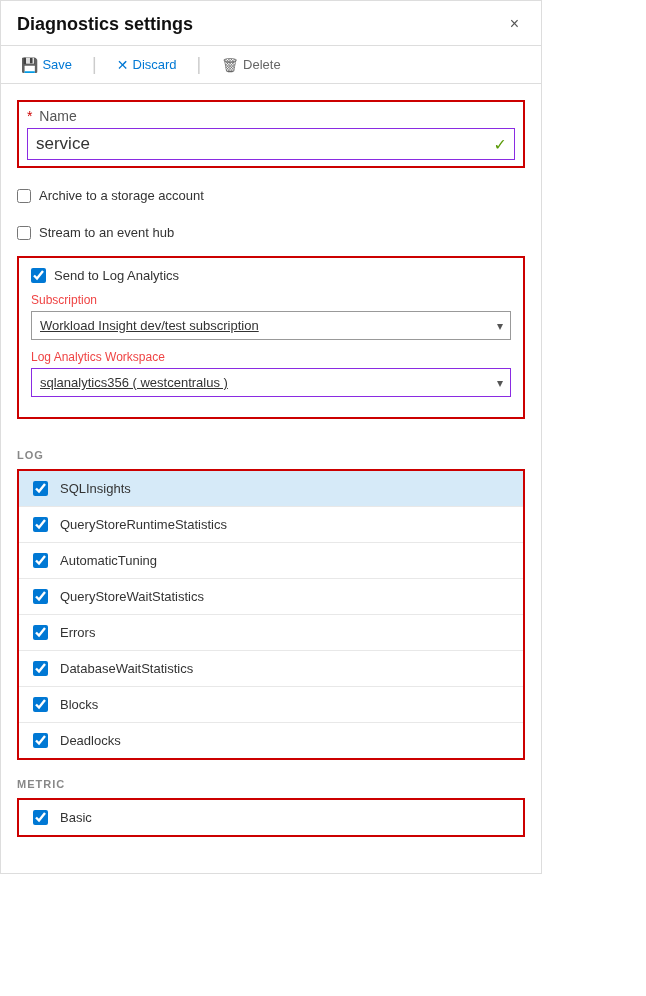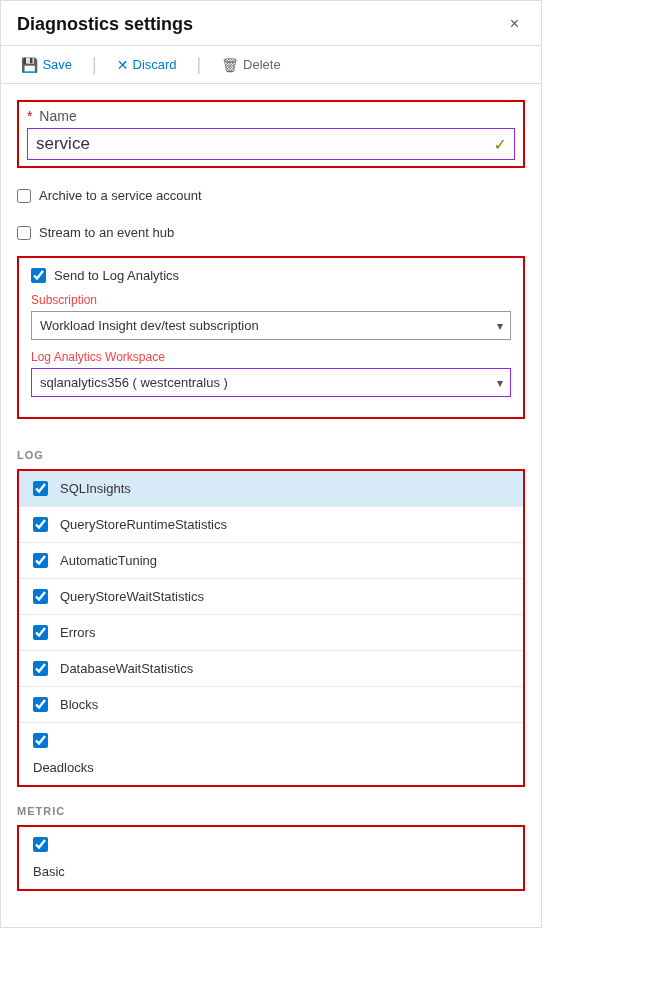--- a/index.html
+++ b/index.html
@@ -149,20 +149,21 @@
     .dropdown-wrapper select {
       width: 100%;
       border: 1px solid #999;
       padding: 6px 30px 6px 8px;
       font-size: 13px;
       appearance: none;
       background: #fff;
       cursor: pointer;
       color: #333;
       outline: none;
+      text-decoration: underline;
     }
     .dropdown-wrapper .dd-arrow {
       position: absolute;
       right: 8px;
       top: 50%;
       transform: translateY(-50%);
       color: #555;
       pointer-events: none;
       font-size: 12px;
     }
@@ -183,21 +184,20 @@
     }
     .log-item {
       display: flex;
       align-items: flex-start;
       gap: 12px;
       padding: 10px 14px;
       border-bottom: 1px solid #e8e8e8;
     }
     .log-item:last-child {
       border-bottom: none;
-      flex-direction: column;
     }
     .log-item.highlighted {
       background: #d6eaf8;
     }
     .log-item input[type="checkbox"] {
       width: 15px;
       height: 15px;
       accent-color: #0078d4;
       cursor: pointer;
     }
@@ -245,21 +245,21 @@
         <span>Name</span>
       </div>
       <div class="name-input-wrapper">
         <input type="text" value="service" style="">
         <span class="name-checkmark">✓</span>
       </div>
     </div>
 
     <div class="checkbox-row">
       <input type="checkbox" id="archive" style="">
-      <label for="archive" class="checkbox-label">Archive to a service account</label>
+      <label for="archive" class="checkbox-label">Archive to a storage account</label>
     </div>
 
     <div class="checkbox-row">
       <input type="checkbox" id="stream" style="">
       <label for="stream" class="checkbox-label">Stream to an event hub</label>
     </div>
 
     <div class="log-analytics-section">
       <div class="send-log-row">
         <input type="checkbox" id="sendlog" checked="" style="">

